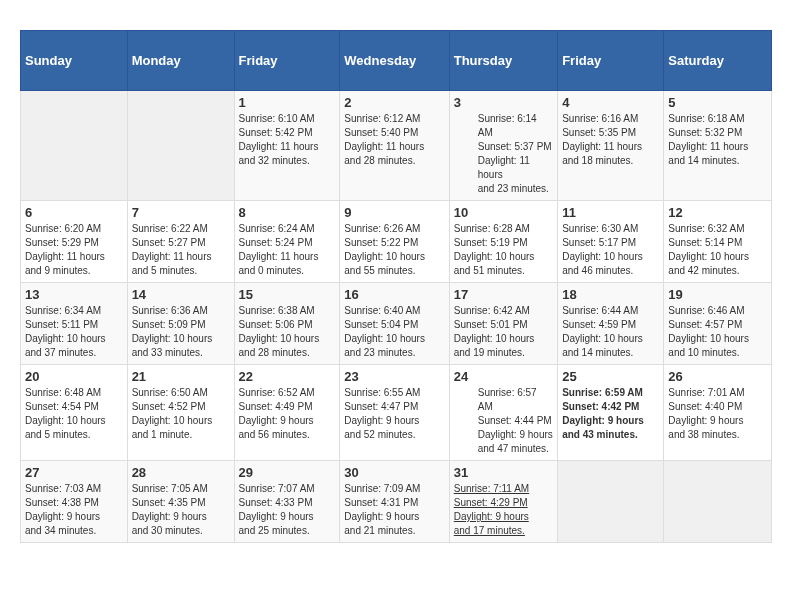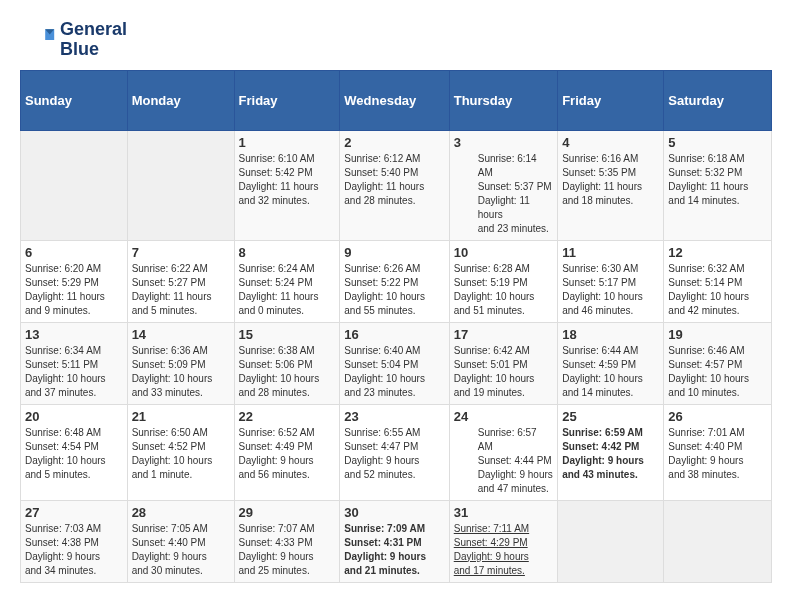--- a/index.html
+++ b/index.html
@@ -83,31 +83,20 @@
       line-height: 1.4;
     }
     .empty-cell {
       background: #f0f0f0 !important;
     }
   </style>
 </head>
 <body>
 
 <div class="header">
-  <div class="logo">
-    <svg class="logo-icon" viewBox="0 0 40 40">
-      <rect x="0" y="0" width="40" height="40" fill="white"></rect>
-      <polygon points="28,8 38,8 38,20 28,20" fill="#4a90d9"></polygon>
-      <polygon points="28,8 38,8 33,14" fill="#2a6099"></polygon>
-    </svg>
-    <div class="logo-text">
-      <span>General</span>
-      <span>Blue</span>
-    </div>
-  </div>
   <div class="title-section">
   </div>
 </div>
 
 <table>
   <thead>
     <tr>
     <th>Sunday</th>
         <th>Monday</th>
         <th>Friday</th>
@@ -314,34 +303,34 @@
         <td>
           <span class="day-number">27</span>
           <div class="day-info" style="white-space: pre-line;">Sunrise: 7:03 AM
 Sunset: 4:38 PM
 Daylight: 9 hours
 and 34 minutes.</div>
         </td>
         <td>
           <span class="day-number">28</span>
           <div class="day-info" style="white-space: pre-line;">Sunrise: 7:05 AM
-Sunset: 4:40 PM
+Sunset: 4:35 PM
 Daylight: 9 hours
 and 30 minutes.</div>
         </td>
         <td>
           <span class="day-number">29</span>
           <div class="day-info" style="white-space: pre-line;">Sunrise: 7:07 AM
 Sunset: 4:33 PM
 Daylight: 9 hours
 and 25 minutes.</div>
         </td>
         <td>
           <span class="day-number">30</span>
-          <div class="day-info" style="white-space: pre-line; font-weight: bold;">Sunrise: 7:09 AM
+          <div class="day-info" style="white-space: pre-line;">Sunrise: 7:09 AM
 Sunset: 4:31 PM
 Daylight: 9 hours
 and 21 minutes.</div>
         </td>
         <td>
           <span class="day-number">31</span>
           <div class="day-info" style="white-space: pre-line; text-decoration: underline;">Sunrise: 7:11 AM
 Sunset: 4:29 PM
 Daylight: 9 hours
 and 17 minutes.</div>

